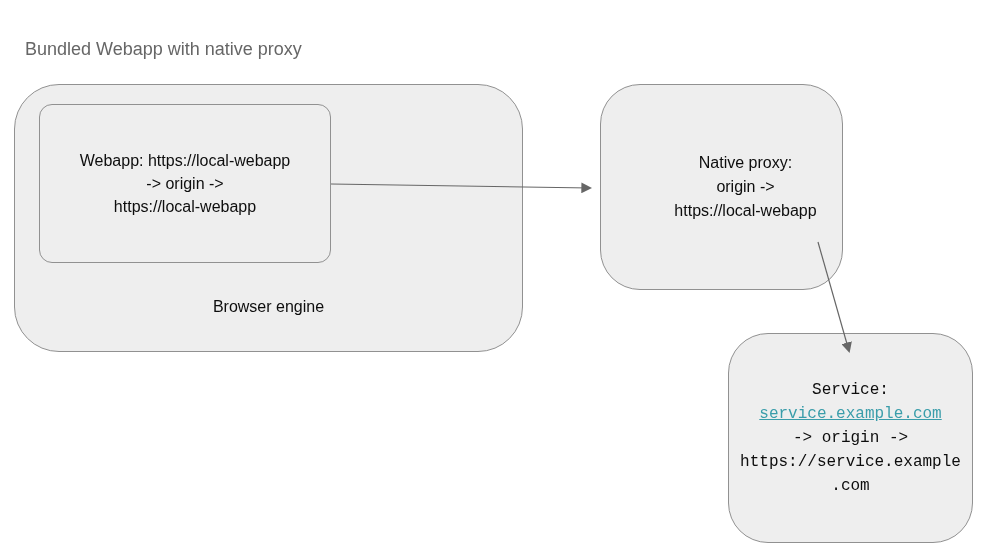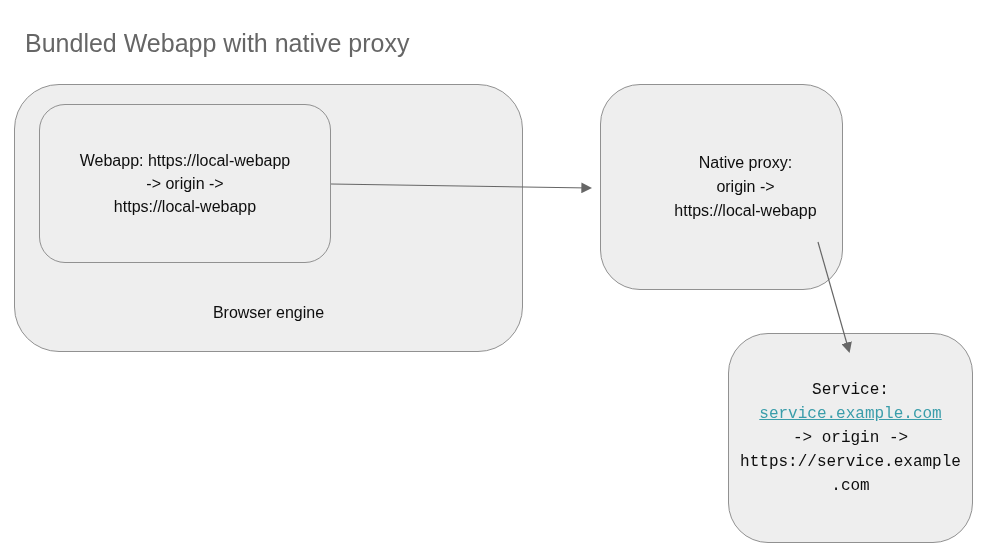--- a/index.html
+++ b/index.html
@@ -18,22 +18,22 @@
     width: 983px;
     height: 551px;
     background: var(--canvas-bg);
     font-family: "Liberation Sans", sans-serif;
     color: var(--body-text);
     overflow: hidden;
   }
   .diagram-title {
     position: absolute;
     left: 25px;
-    top: 30px;
-    font-size: 25px;
+    top: 36px;
+    font-size: 18px;
     line-height: 26px;
     color: var(--title-text);
   }
   .box {
     position: absolute;
     background: var(--box-fill);
     border: 1px solid var(--box-border);
   }
   .node-text {
     display: flex;
@@ -51,28 +51,28 @@
     top: 84px;
     width: 509px;
     height: 268px;
     border-radius: 45px;
   }
   .inner-box {
     left: 24px;
     top: 19px;
     width: 292px;
     height: 159px;
-    border-radius: 26px;
+    border-radius: 13px;
   }
   .inner-box .node-text { line-height: 23px; }
   .engine-label {
     position: absolute;
     left: 0;
     right: 0;
-    bottom: 27px;
+    bottom: 33px;
     text-align: center;
     font-size: 16px;
     line-height: 23px;
   }
   .proxy-box {
     left: 600px;
     top: 84px;
     width: 243px;
     height: 206px;
     border-radius: 40px;

